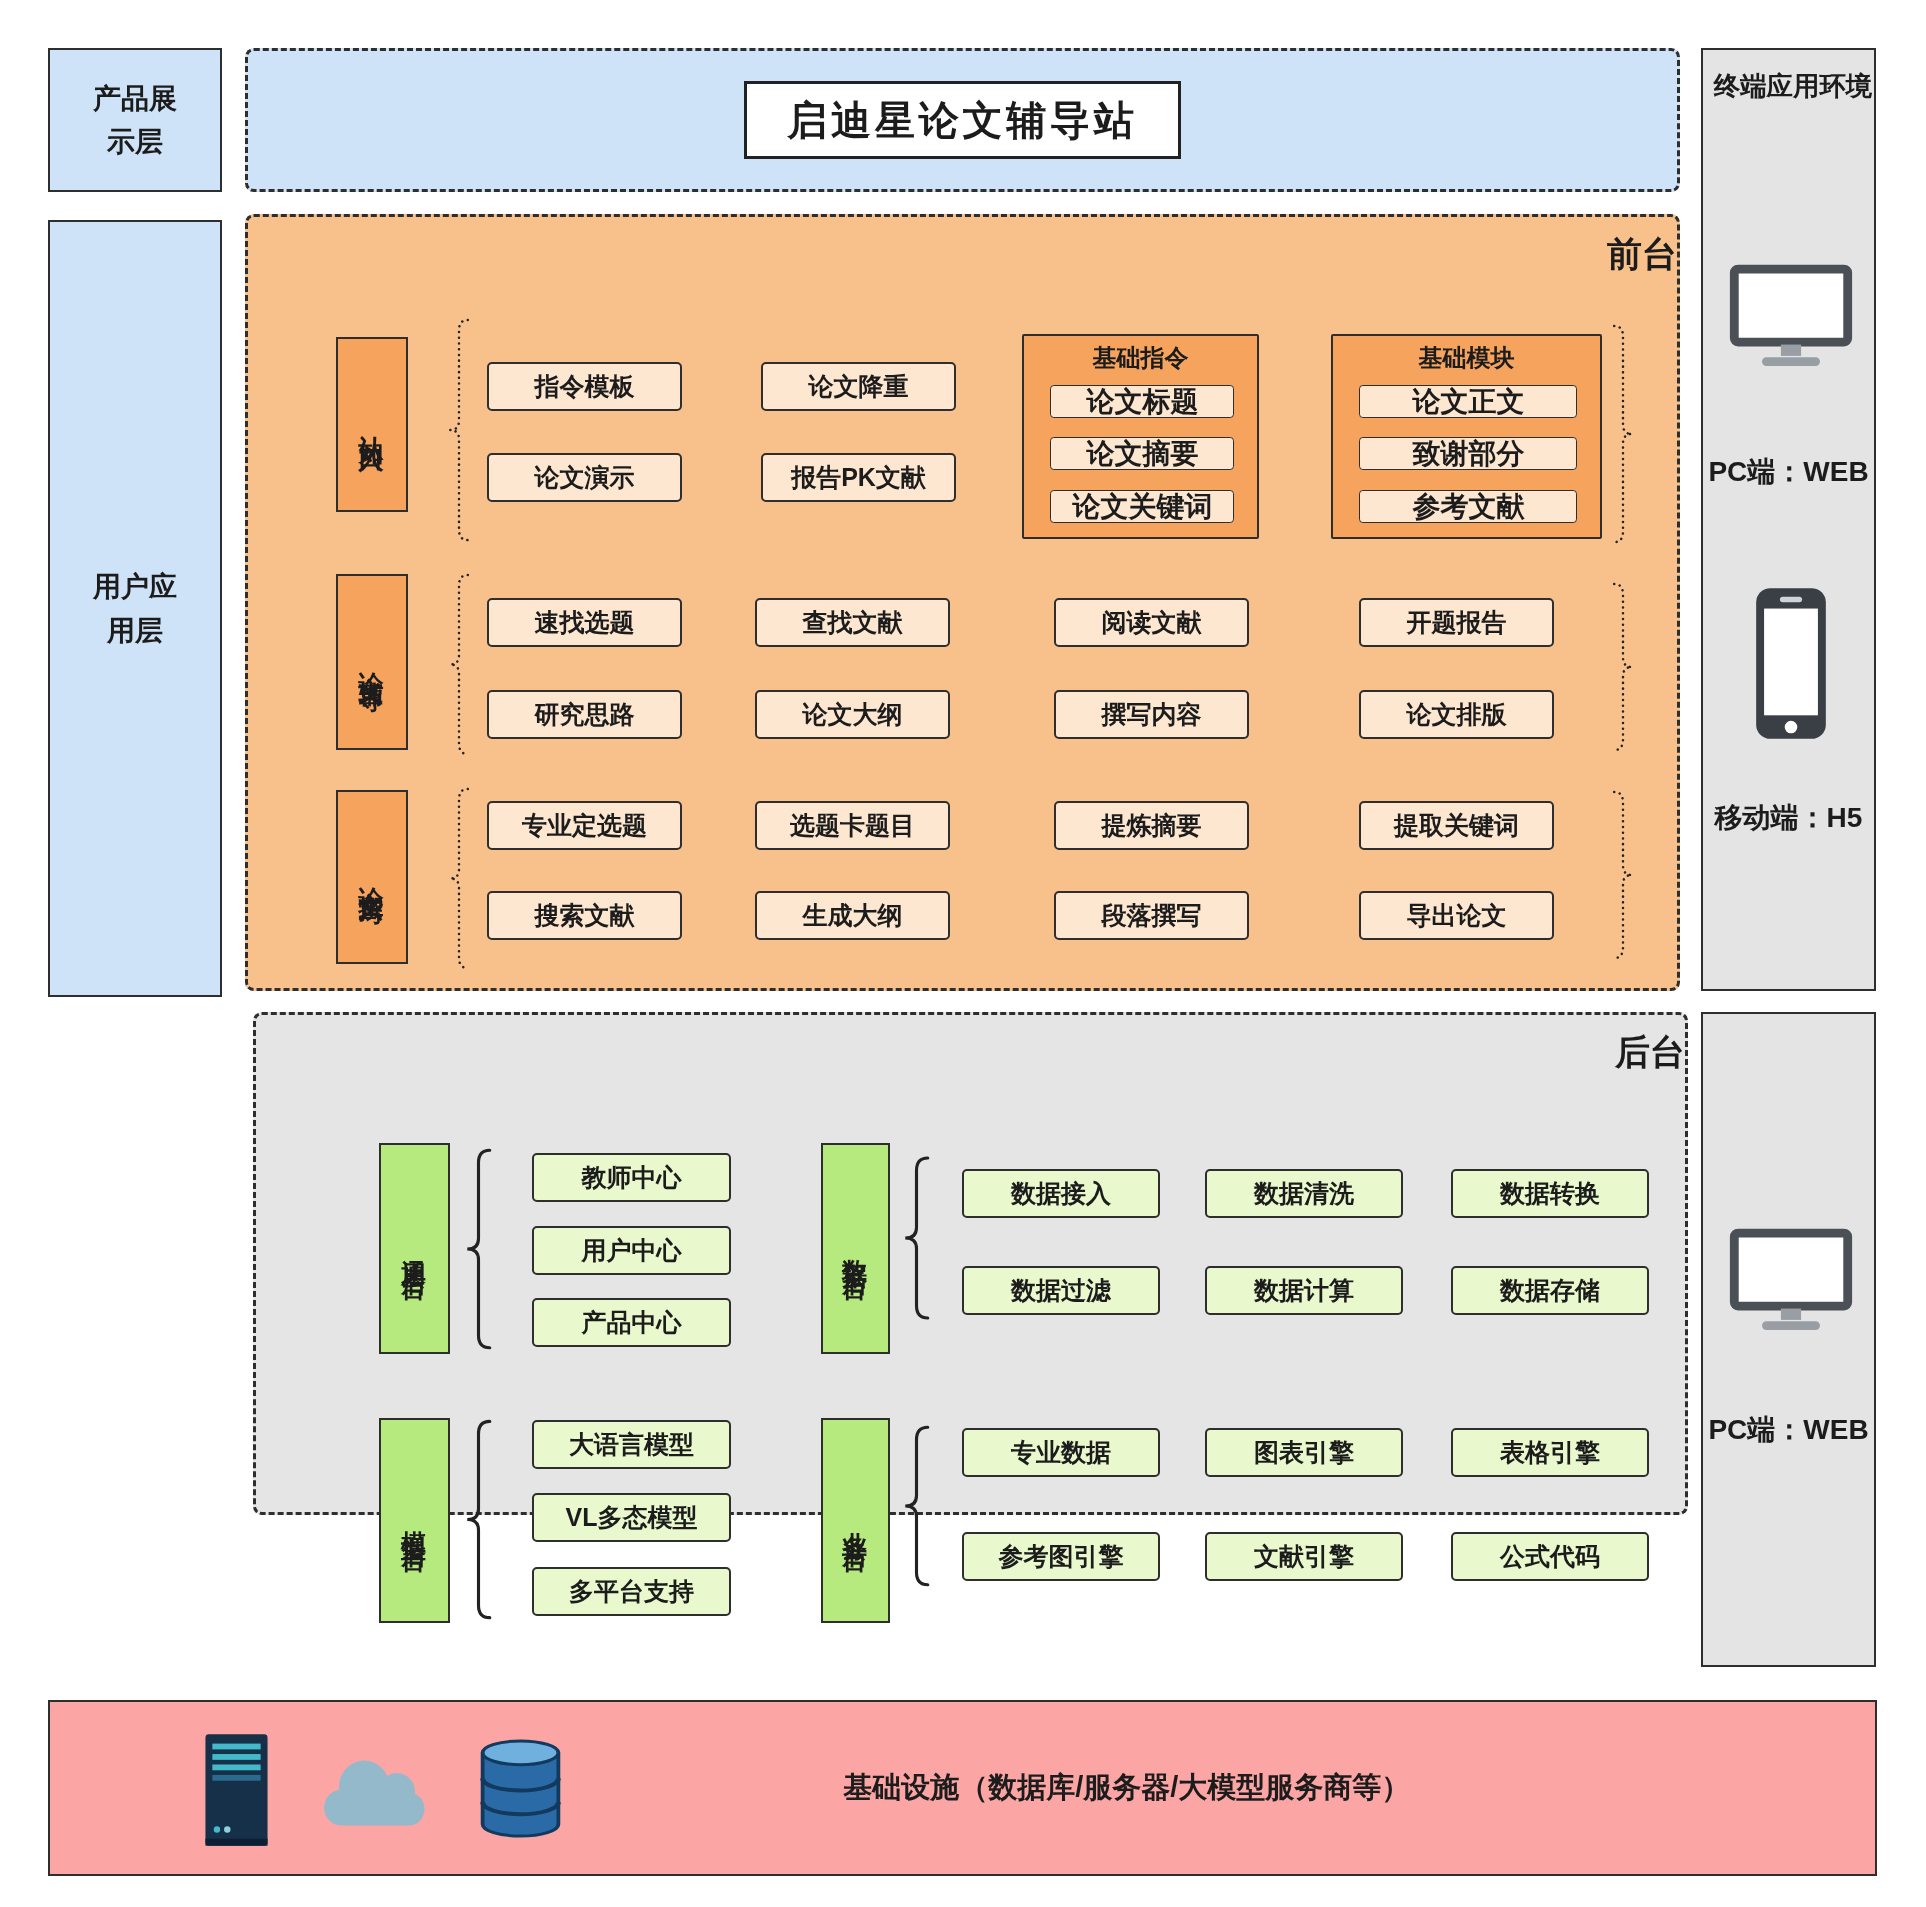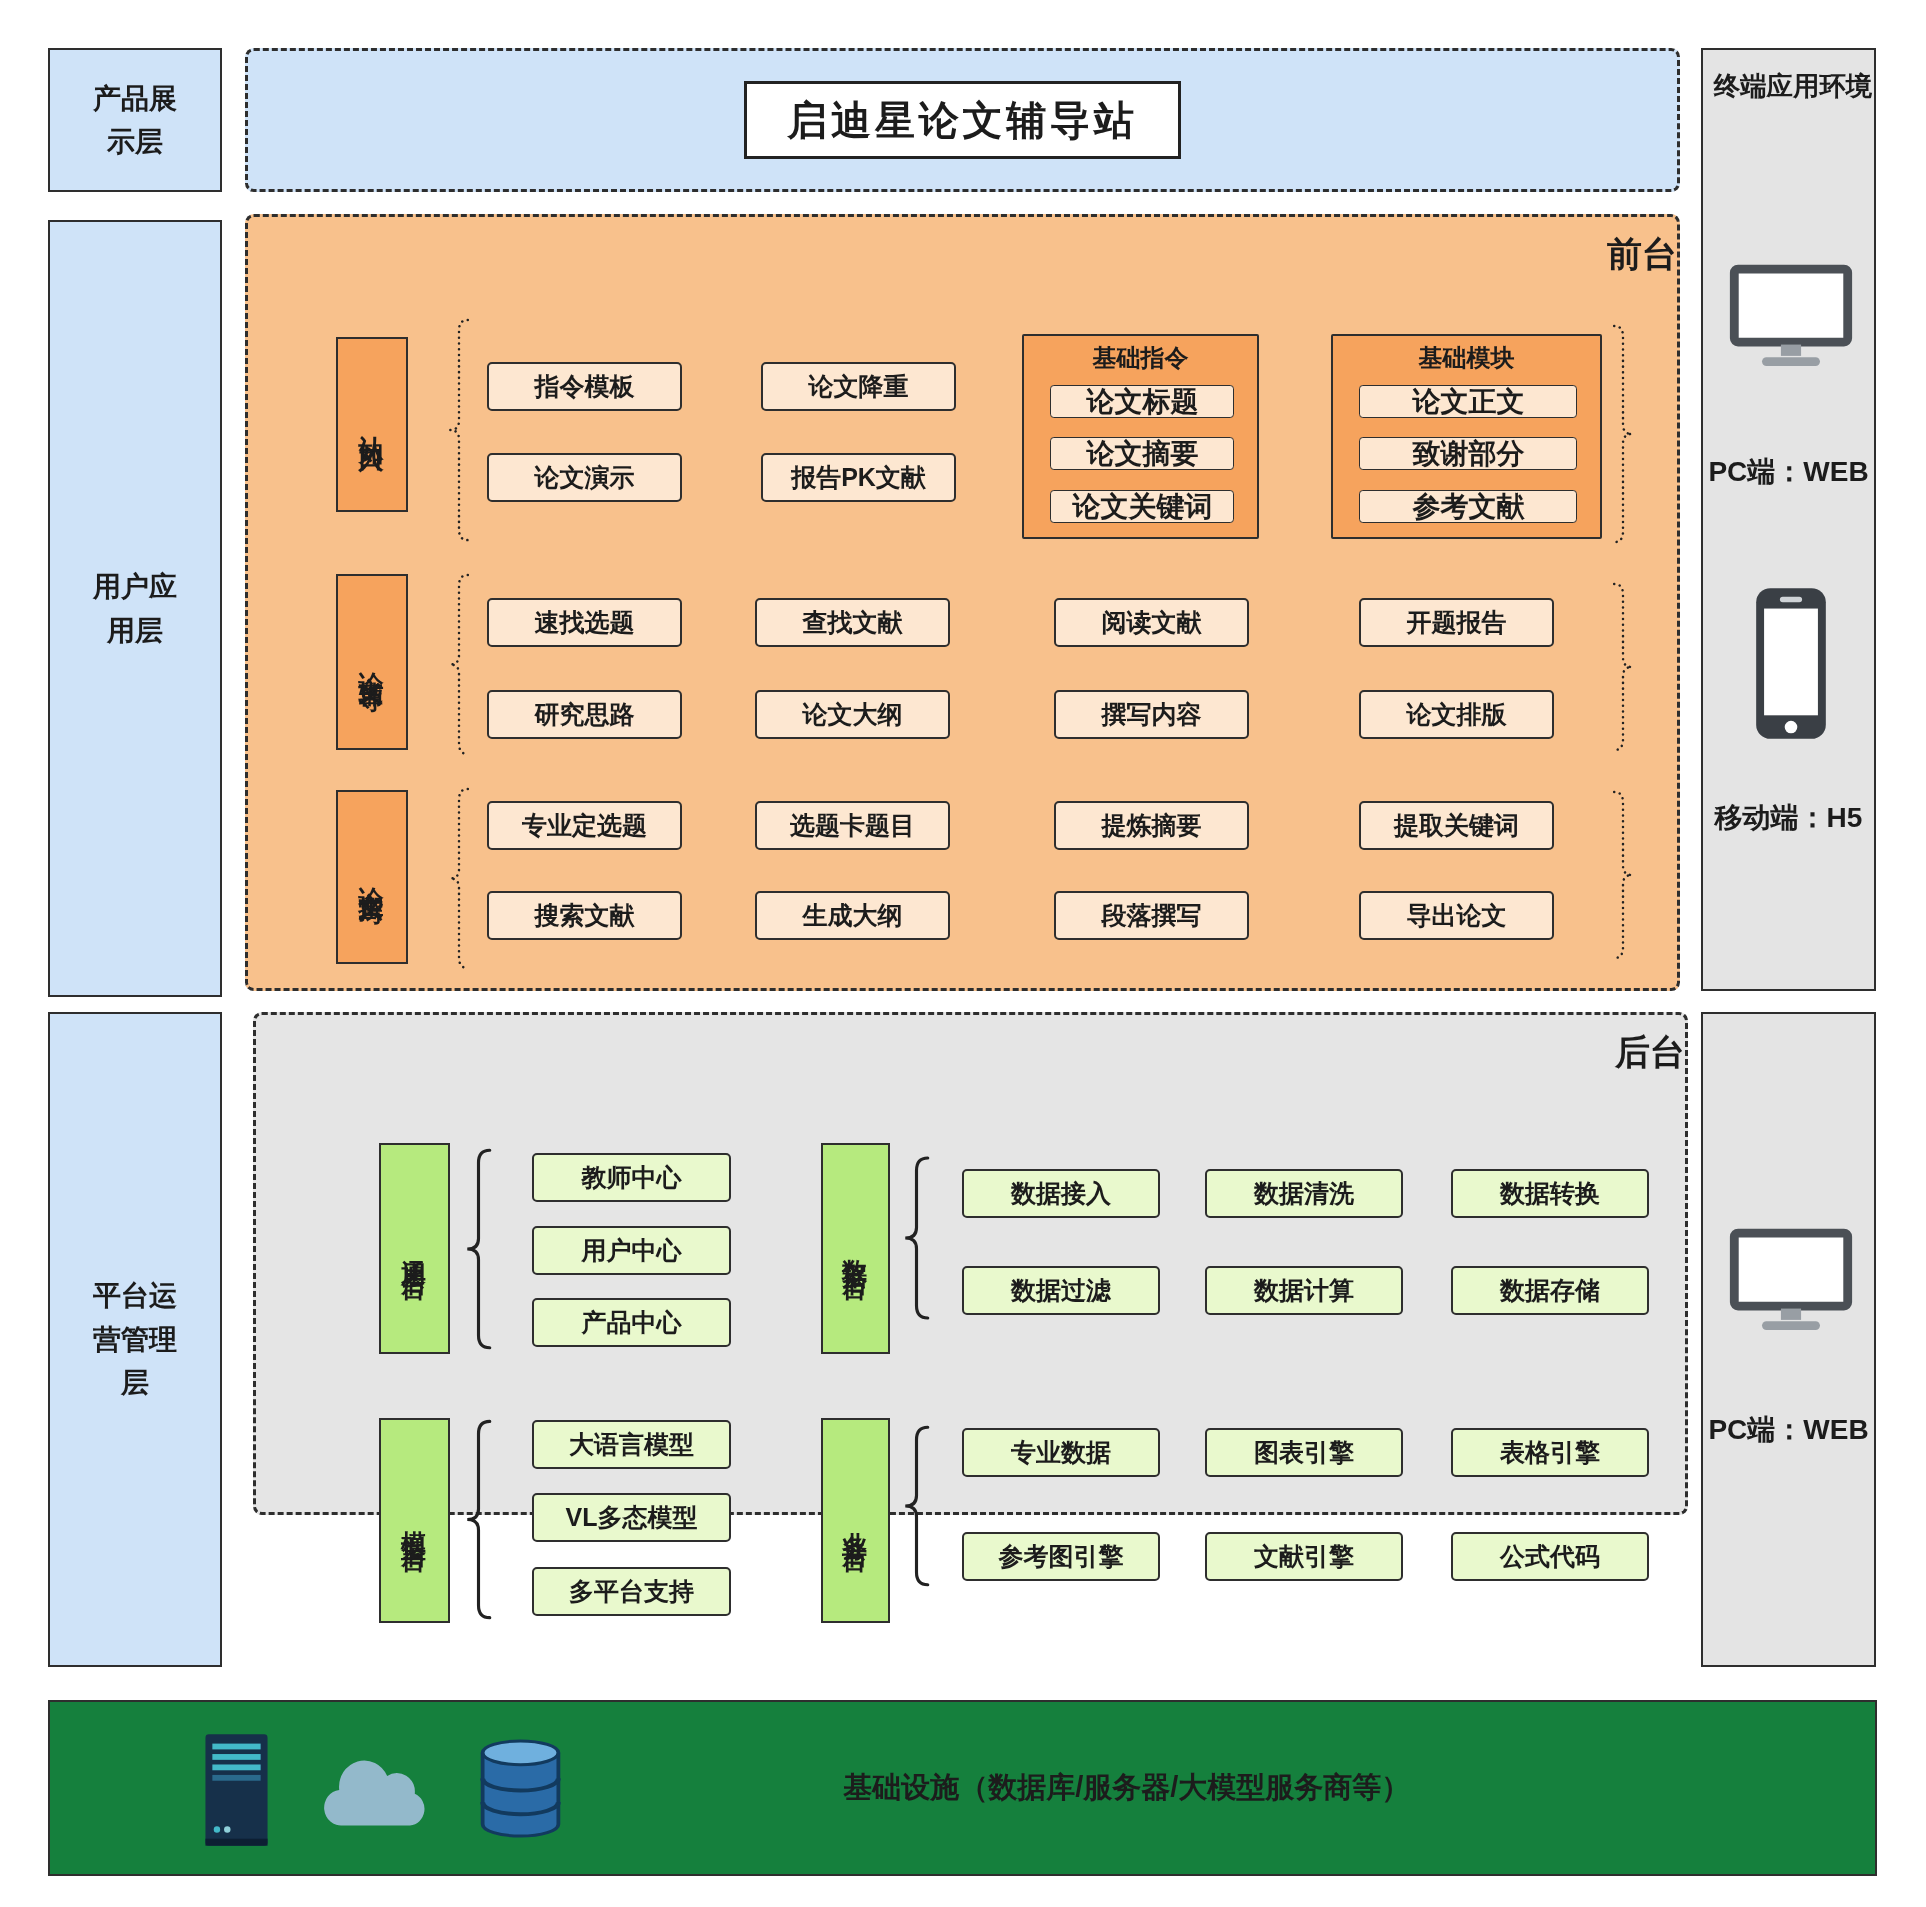--- a/index.html
+++ b/index.html
@@ -19,38 +19,35 @@
   .item.green{background:#e9f9cd;}
   .vlabel{border:2.5px solid #2e2e2e;display:flex;align-items:center;justify-content:center;
           writing-mode:vertical-rl;text-orientation:upright;font-size:25px;font-weight:700;letter-spacing:5px;}
   .vlabel.orange{background:#f6a35d;}
   .vlabel.green{background:#b6ea7e;}
   .group-box{background:#f6a35d;border:2.5px solid #2e2e2e;border-radius:2px;}
   .group-title{position:absolute;top:6.3px;left:0;right:0;text-align:center;font-size:24px;font-weight:700;}
   .gray-panel{background:#e4e4e4;border:2.5px solid #2e2e2e;}
   .term-title{position:absolute;left:0;right:0;text-align:center;font-size:26.4px;font-weight:700;padding-left:9px;}
   .term-label{position:absolute;left:0;right:0;text-align:center;font-size:28px;font-weight:700;}
-  .infra-bar{background:#15803d;border:2.5px solid #2e2e2e;}
+  .infra-bar{background:#fca5a5;border:2.5px solid #2e2e2e;}
   .infra-label{position:absolute;left:59%;top:50%;transform:translate(-50%,-50%);
                font-size:29px;font-weight:700;white-space:nowrap;}
   svg{display:block;}
 </style>
 </head>
 <body>
 
 <div class="canvas">
 
   <div class="b layer-label" style="left:48px;top:48px;width:174px;height:144px">
     <span class="wrap3">产品展示层</span>
   </div>
   <div class="b layer-label" style="left:48px;top:220px;width:174px;height:777px">
     <span class="wrap3">用户应用层</span>
-  </div>
-  <div class="b layer-label" style="left:48px;top:1012px;width:174px;height:655px">
-    <span class="wrap3">平台运营管理层</span>
   </div>
 
   <div class="b dashed-panel title-wrap" style="left:245px;top:48px;width:1435px;height:144px;background:#cfe3f8">
     <div class="title-box">启迪星论文辅导站</div>
   </div>
 
   <div class="b dashed-panel" style="left:245px;top:214px;width:1435px;height:777px;background:#f8c18c">
     <div class="panel-title">前台</div>
 
     <div class="b vlabel orange" style="left:88px;top:120px;width:72px;height:175px">

